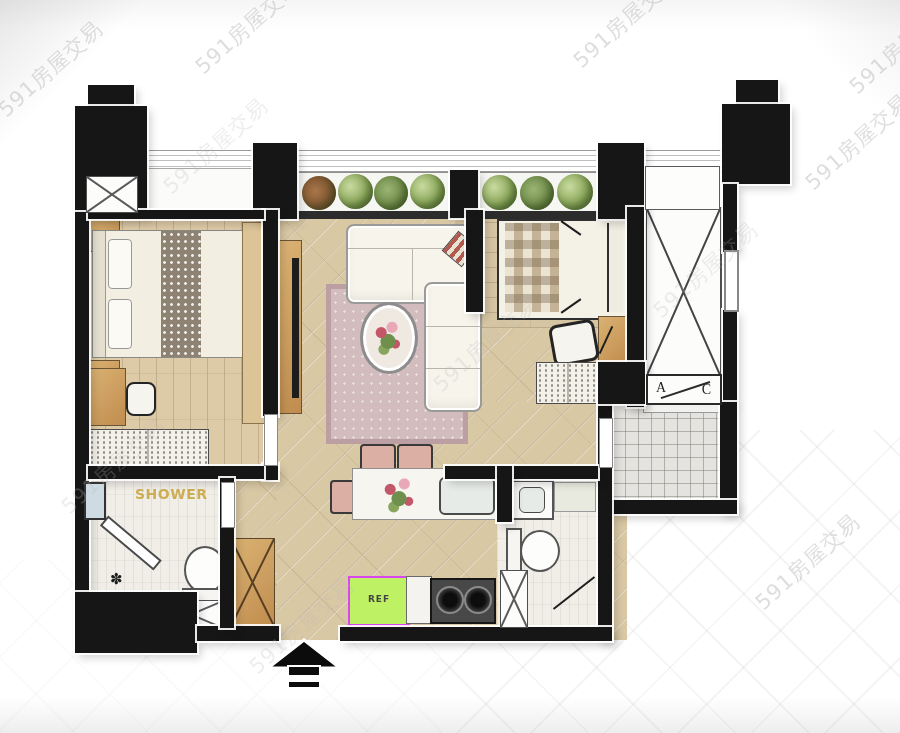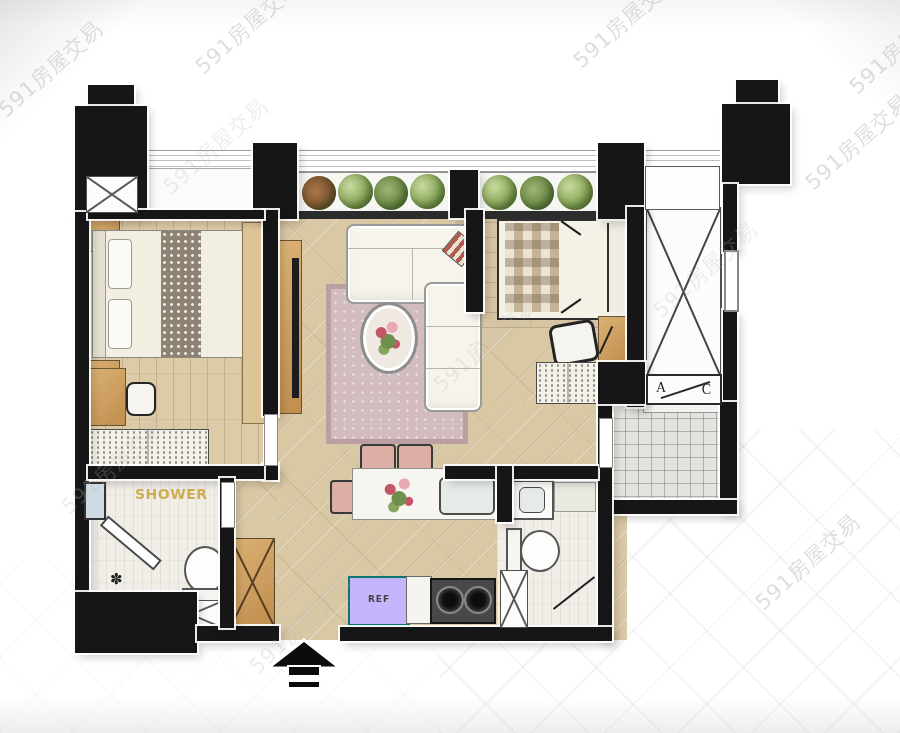--- a/index.html
+++ b/index.html
@@ -179,21 +179,21 @@
     <div class="divline" style="left:30px;top:0;width:2px;height:100%;"></div>
   </div>
 
   <div class="abs furn dchair" style="left:360px;top:444px;width:32px;height:24px;"></div>
   <div class="abs furn dchair" style="left:397px;top:444px;width:32px;height:24px;"></div>
   <div class="abs furn dchair" style="left:330px;top:480px;width:22px;height:30px;"></div>
   <div class="abs furn" style="left:352px;top:468px;width:145px;height:50px;background:#f7f5ef;border:1px solid #8f8f8f;z-index:11;">
     <div class="flowers" style="position:absolute;left:24px;top:2px;width:44px;height:46px;"></div>
     <div class="sink" style="position:absolute;left:86px;top:8px;width:52px;height:34px;"></div>
   </div>
-  <div class="abs furn" style="left:348px;top:576px;width:58px;height:46px;background:#c4b5fd;border:2px solid #0f766e;z-index:11;">
+  <div class="abs furn" style="left:348px;top:576px;width:58px;height:46px;background:#bef264;border:2px solid #d946ef;z-index:11;">
     <div class="lbl-ref">REF</div>
   </div>
   <div class="abs furn" style="left:406px;top:576px;width:24px;height:46px;background:#f4f3ef;border:1px solid #6a6a6a;z-index:11;"></div>
   <div class="abs furn stove" style="left:430px;top:578px;width:62px;height:42px;z-index:11;">
     <div class="burner" style="left:4px;top:6px;width:24px;height:24px;"></div>
     <div class="burner" style="left:32px;top:6px;width:24px;height:24px;"></div>
   </div>
   <div class="abs xbox" style="left:500px;top:570px;width:26px;height:56px;z-index:21;border-width:1px;">
     <svg viewBox="0 0 100 100" preserveAspectRatio="none">
         <path class="xline" d="M0 0 L100 100 M100 0 L0 100"></path>

